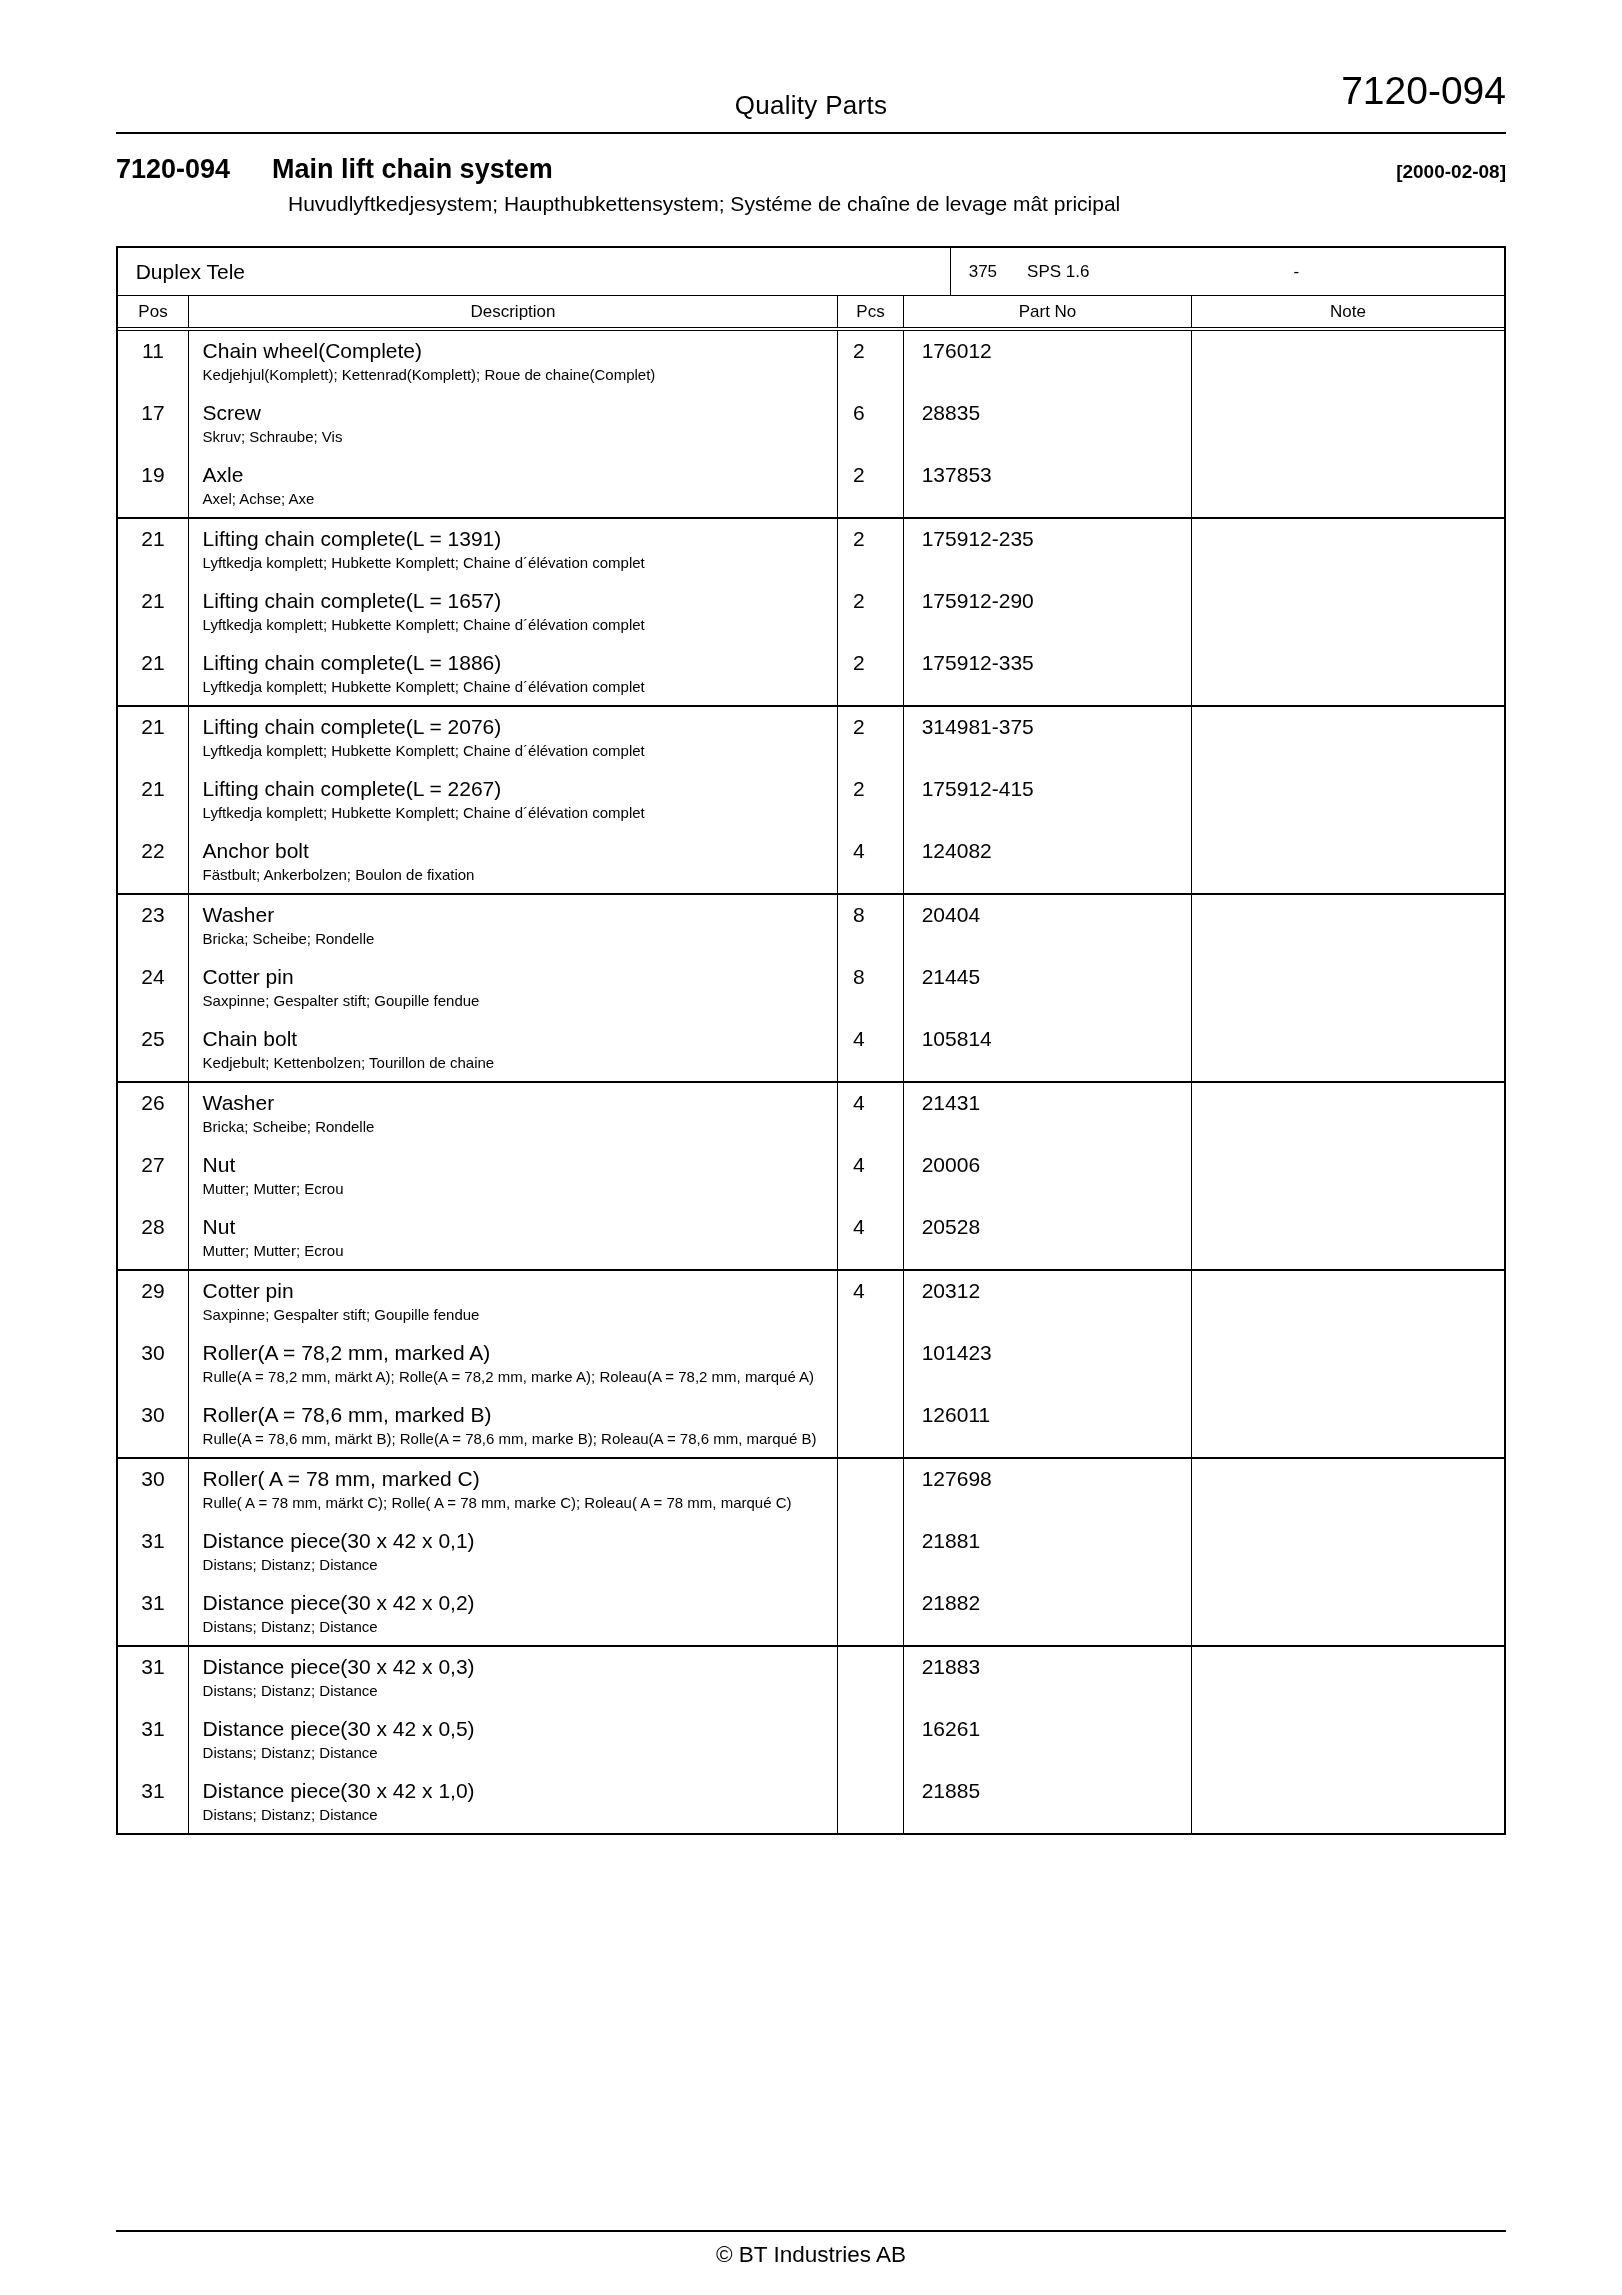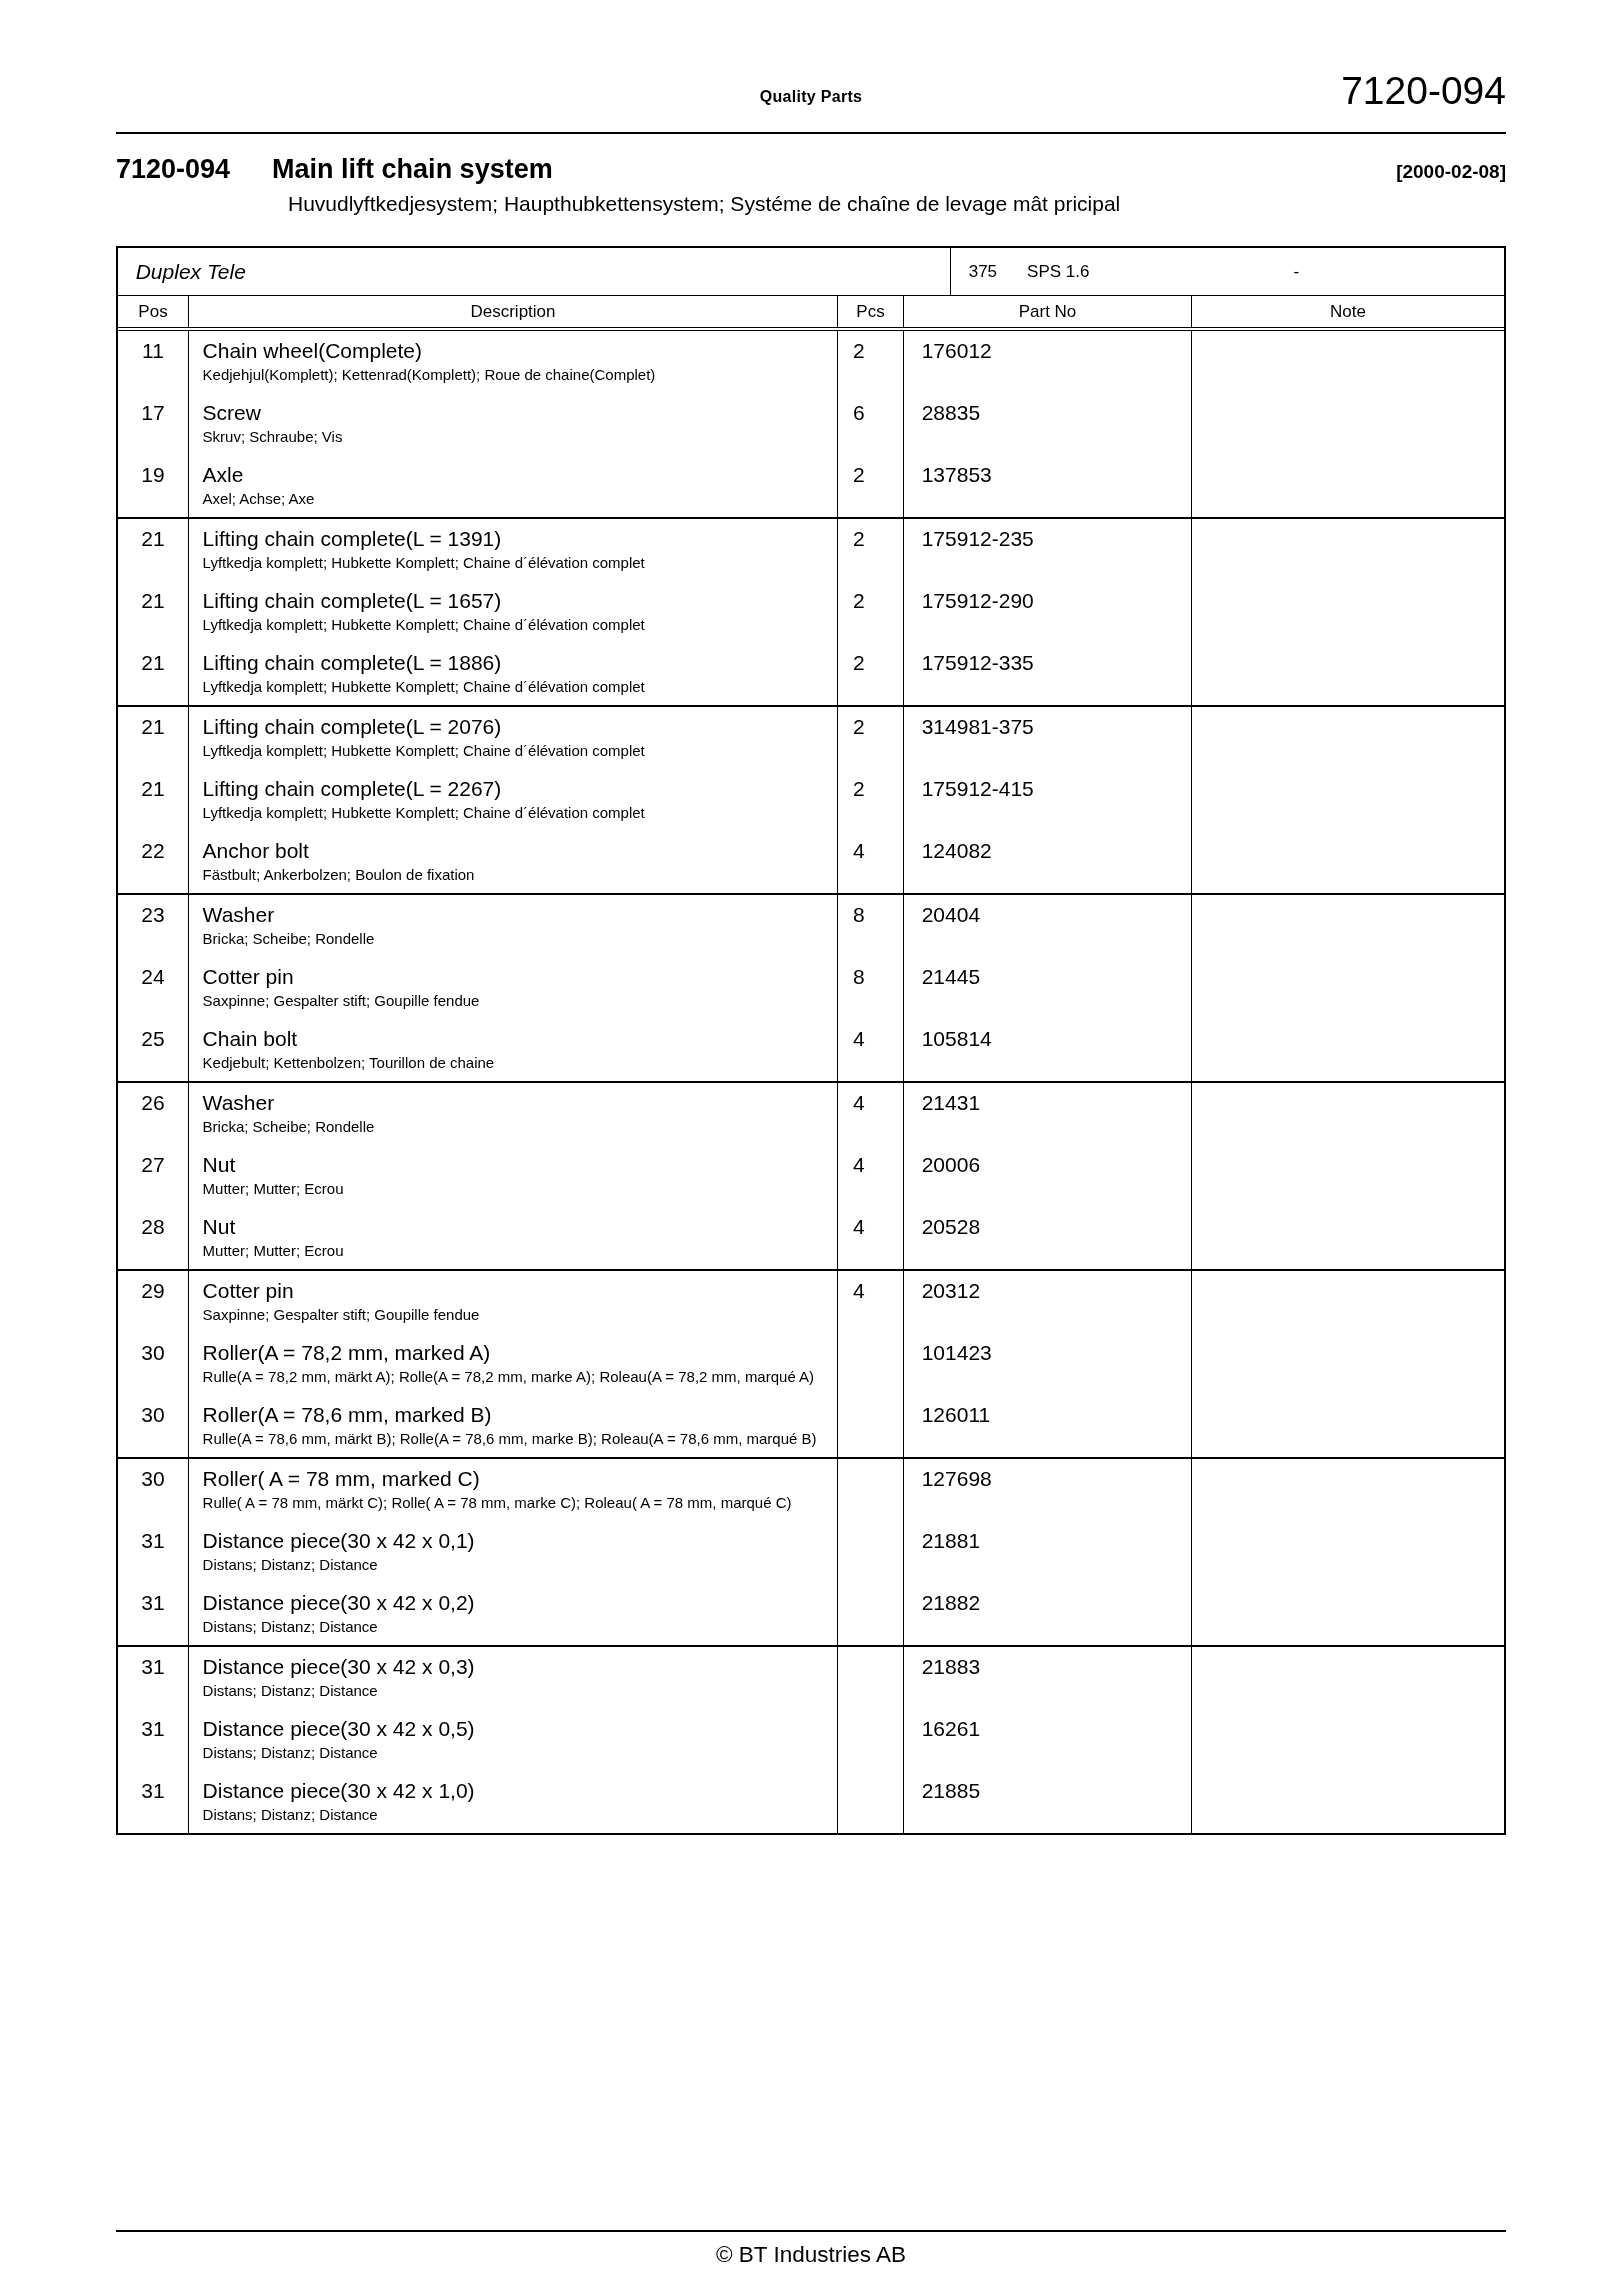--- a/index.html
+++ b/index.html
@@ -7,36 +7,36 @@
   body {
     width:1622px; height:2295px; position:relative;
     font-family:"Liberation Sans", sans-serif; color:#000;
   }
   .page { position:absolute; inset:0; padding:0 116px; }
 
   
   .doc-header { position:relative; height:134px; border-bottom:2px solid #000; }
   .brand {
     position:absolute; left:50%; transform:translateX(-50%);
-    bottom:26px; font-weight:bold; font-size:16px; letter-spacing:0.3px;
+    bottom:11px; font-weight:normal; font-size:26px; letter-spacing:0.3px;
   }
   .docnum-top { position:absolute; right:0; bottom:19px; font-size:39px; }
 
   
   .title-row { display:flex; align-items:baseline; margin-top:20.4px; }
   .title-num  { font-weight:bold; font-size:27px; }
   .title-main { font-weight:bold; font-size:27px; margin-left:42px; }
   .title-date { font-weight:bold; font-size:19px; margin-left:auto; }
   .subtitle { font-size:21px; margin:6.8px 0 0 172px; }
 
   
   .parts-table { margin-top:30px; border:2px solid #000; }
 
   .model-row { display:grid; grid-template-columns:832px 1fr; border-bottom:1.4px solid #000; height:48px; }
-  .model-cell { display:flex; align-items:center; padding-left:17.7px; font-style:italic; font-size:21px; }
+  .model-cell { display:flex; align-items:center; padding-left:17.7px; font-size:21px; }
   .spec-cell  { border-left:1.4px solid #000; display:flex; align-items:center; font-size:17px; }
   .spec-code { margin-left:17.7px; }
   .spec-ver  { margin-left:30px; }
   .spec-dash { margin-left:204px; }
 
   .grid-row { display:grid; grid-template-columns:70px 649px 66px 288px 1fr; }
 
   .head-row { border-bottom:4.8px double #000; }
   .head-cell { display:flex; align-items:center; justify-content:center; font-size:17px; height:31px; }
   .head-cell + .head-cell { border-left:1.4px solid #000; }

